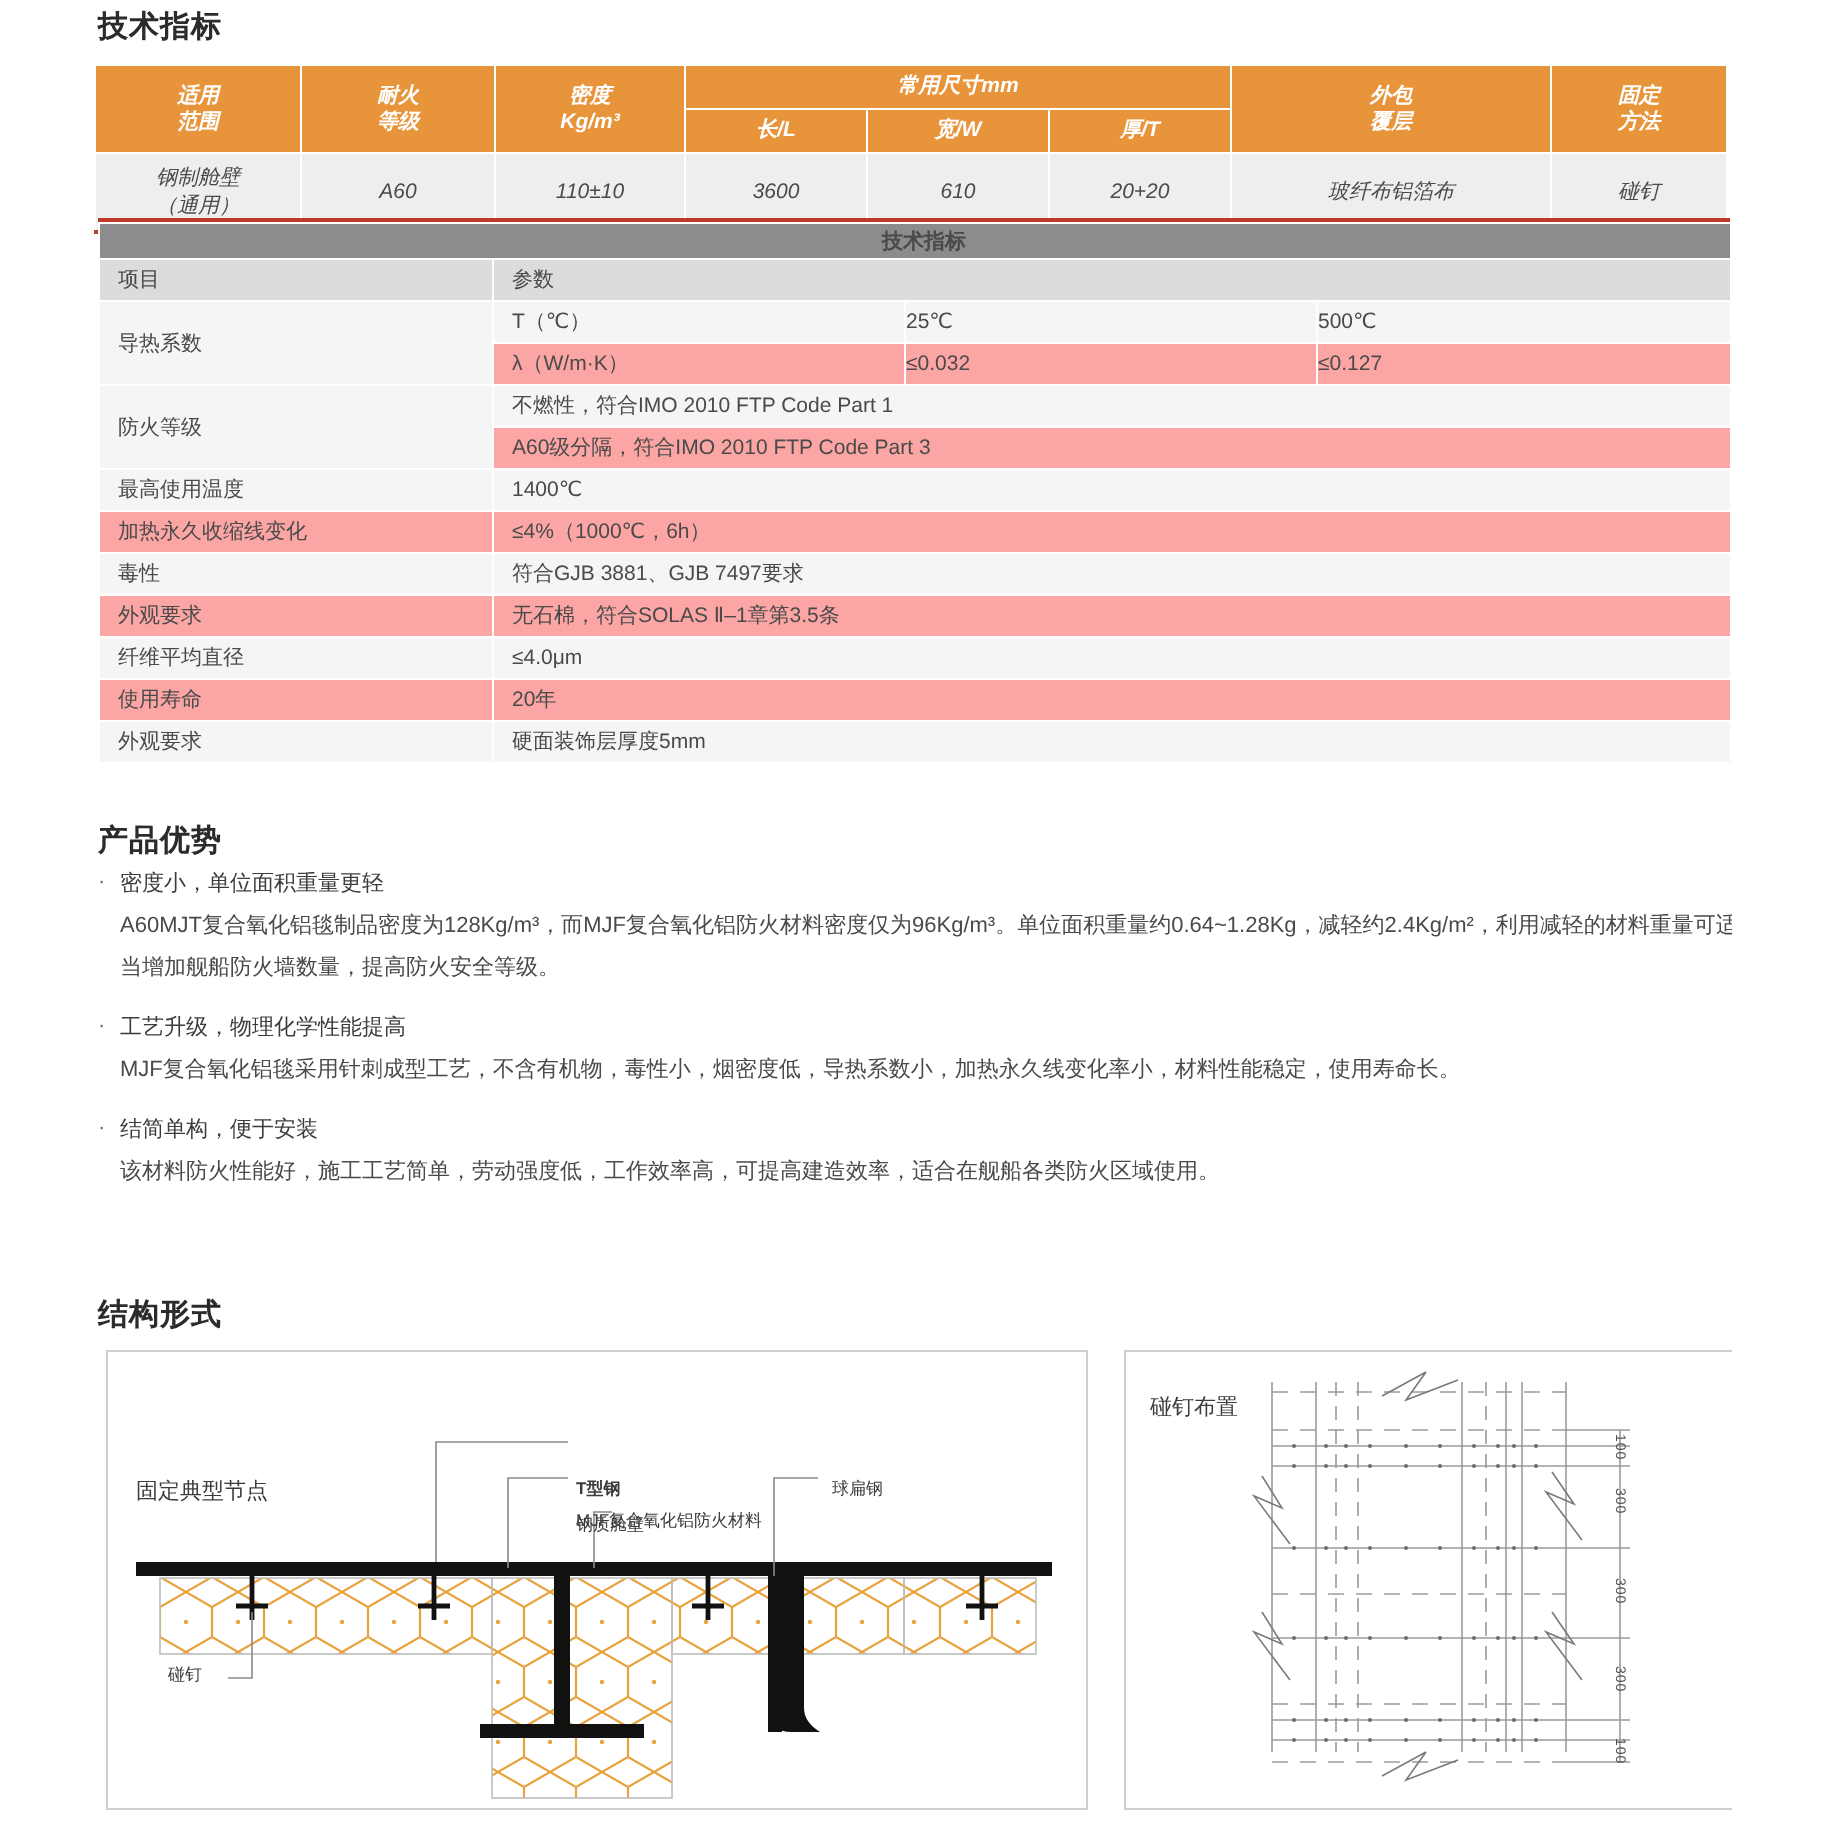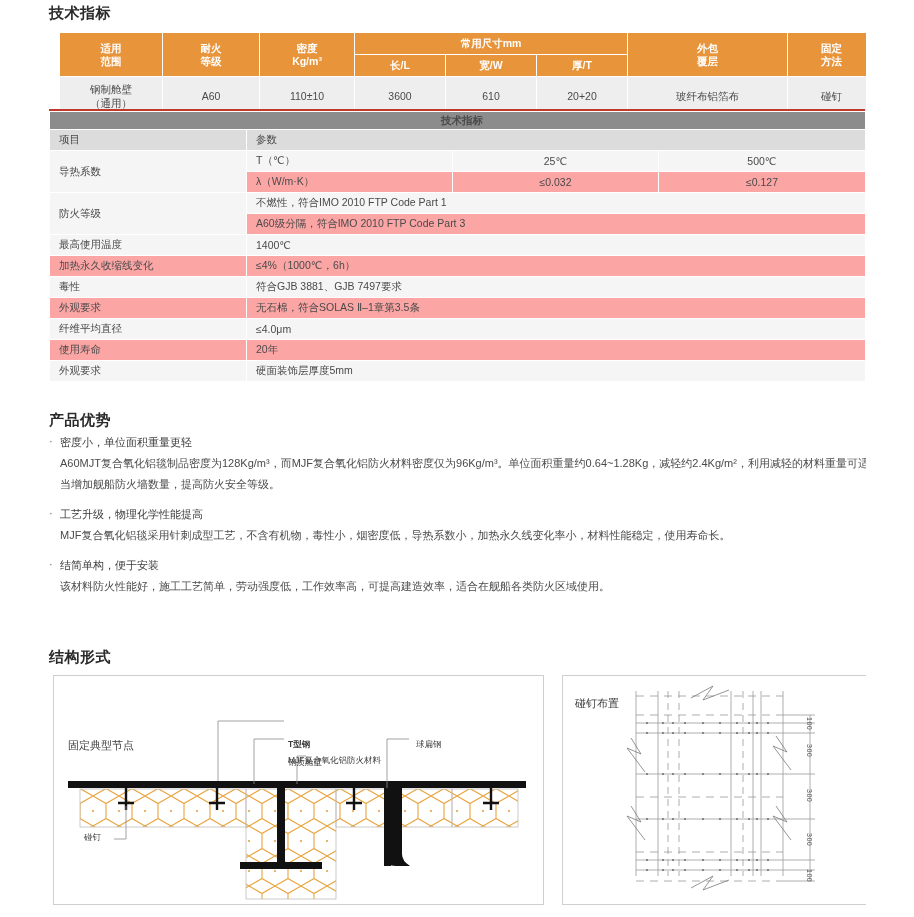--- a/index.html
+++ b/index.html
@@ -16,21 +16,21 @@
   .sec-title{
     font-size:15px;font-weight:bold;color:#2b2b2b;
     letter-spacing:.5px;
   }
   #h-tech{position:absolute;left:49px;top:4px;}
   #h-adv{position:absolute;left:49px;top:411px;}
   #h-struct{position:absolute;left:49px;top:648px;}
 
   
   .tbl{position:absolute;border-collapse:collapse;table-layout:fixed;}
-  #t1{left:59px;top:32px;width:816px;}
+  #t1{left:47px;top:32px;width:816px;font-style:italic;}
   #t1 td,#t1 th{
     border:1px solid #ffffff;
     text-align:center;vertical-align:middle;
     font-size:10.5px;
     padding:0;
   }
   #t1 thead th{
     background:#e8943a;color:#ffffff;font-weight:bold;
     height:21px;line-height:13px;
   }
@@ -46,21 +46,21 @@
   
   #t2{left:49px;top:111px;width:816px;}
   #t2 td{
     font-size:10.5px;
     padding:0 0 0 9px;
     height:20px;
     border:1px solid #ffffff;
     vertical-align:middle;
     color:#4a4a4a;
   }
-  #t2 td.ctr{padding-left:0;text-align:center;}
+  #t2 td.ctr{padding-left:0;text-align:left;}
   .band{
     background:#8c8c8c;color:#ffffff;font-weight:bold;
     text-align:center!important;height:17px!important;
     font-size:10.5px;
   }
   .hdr2{background:#dcdcdc;font-weight:normal;color:#3c3c3c;}
   .rw-a{background:#f5f5f5;}
   .rw-b{background:#fca5a5;}
   .lbl{color:#3c3c3c;}
 

